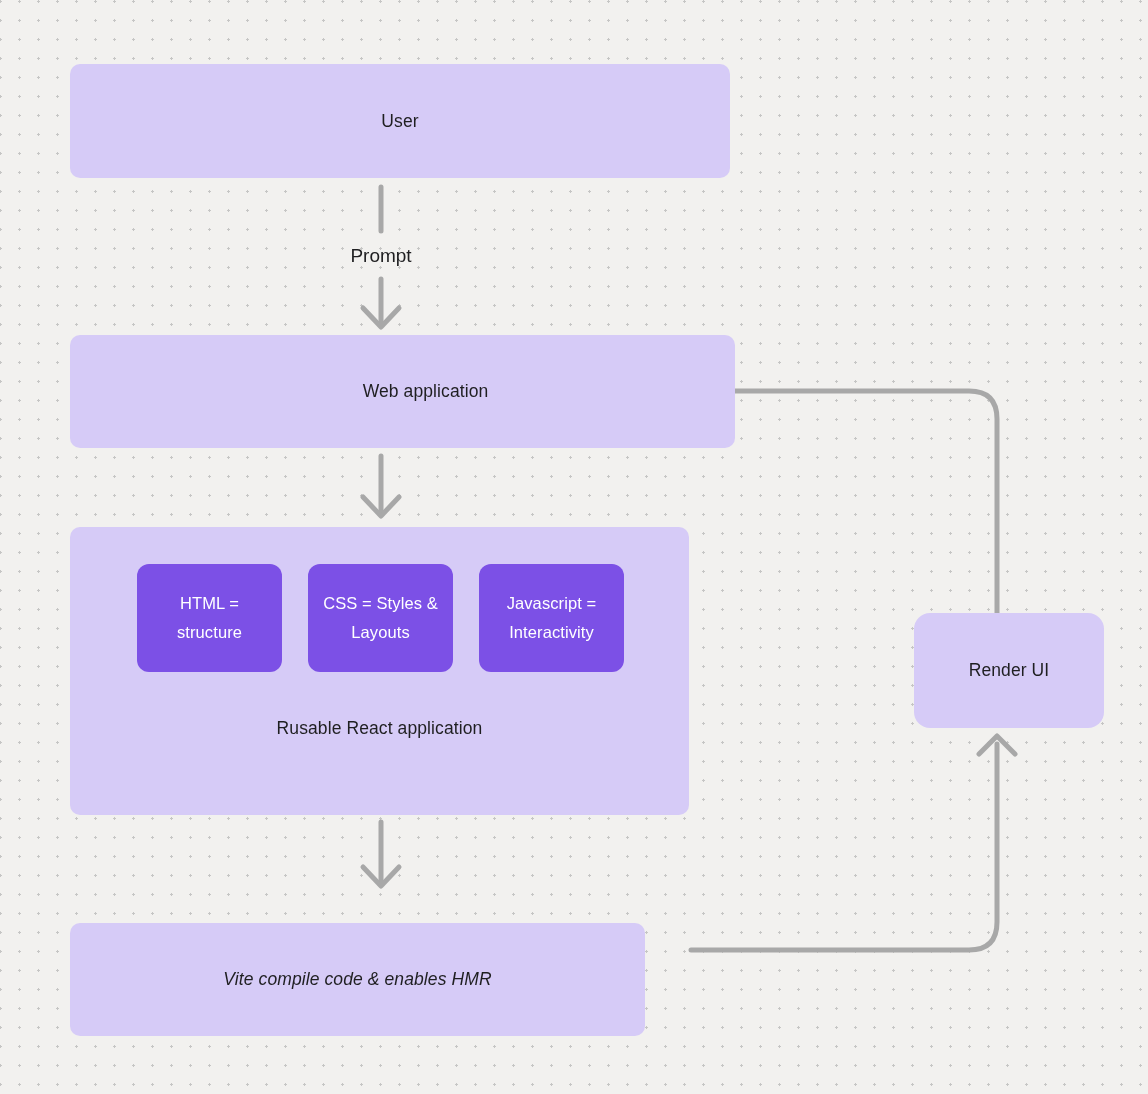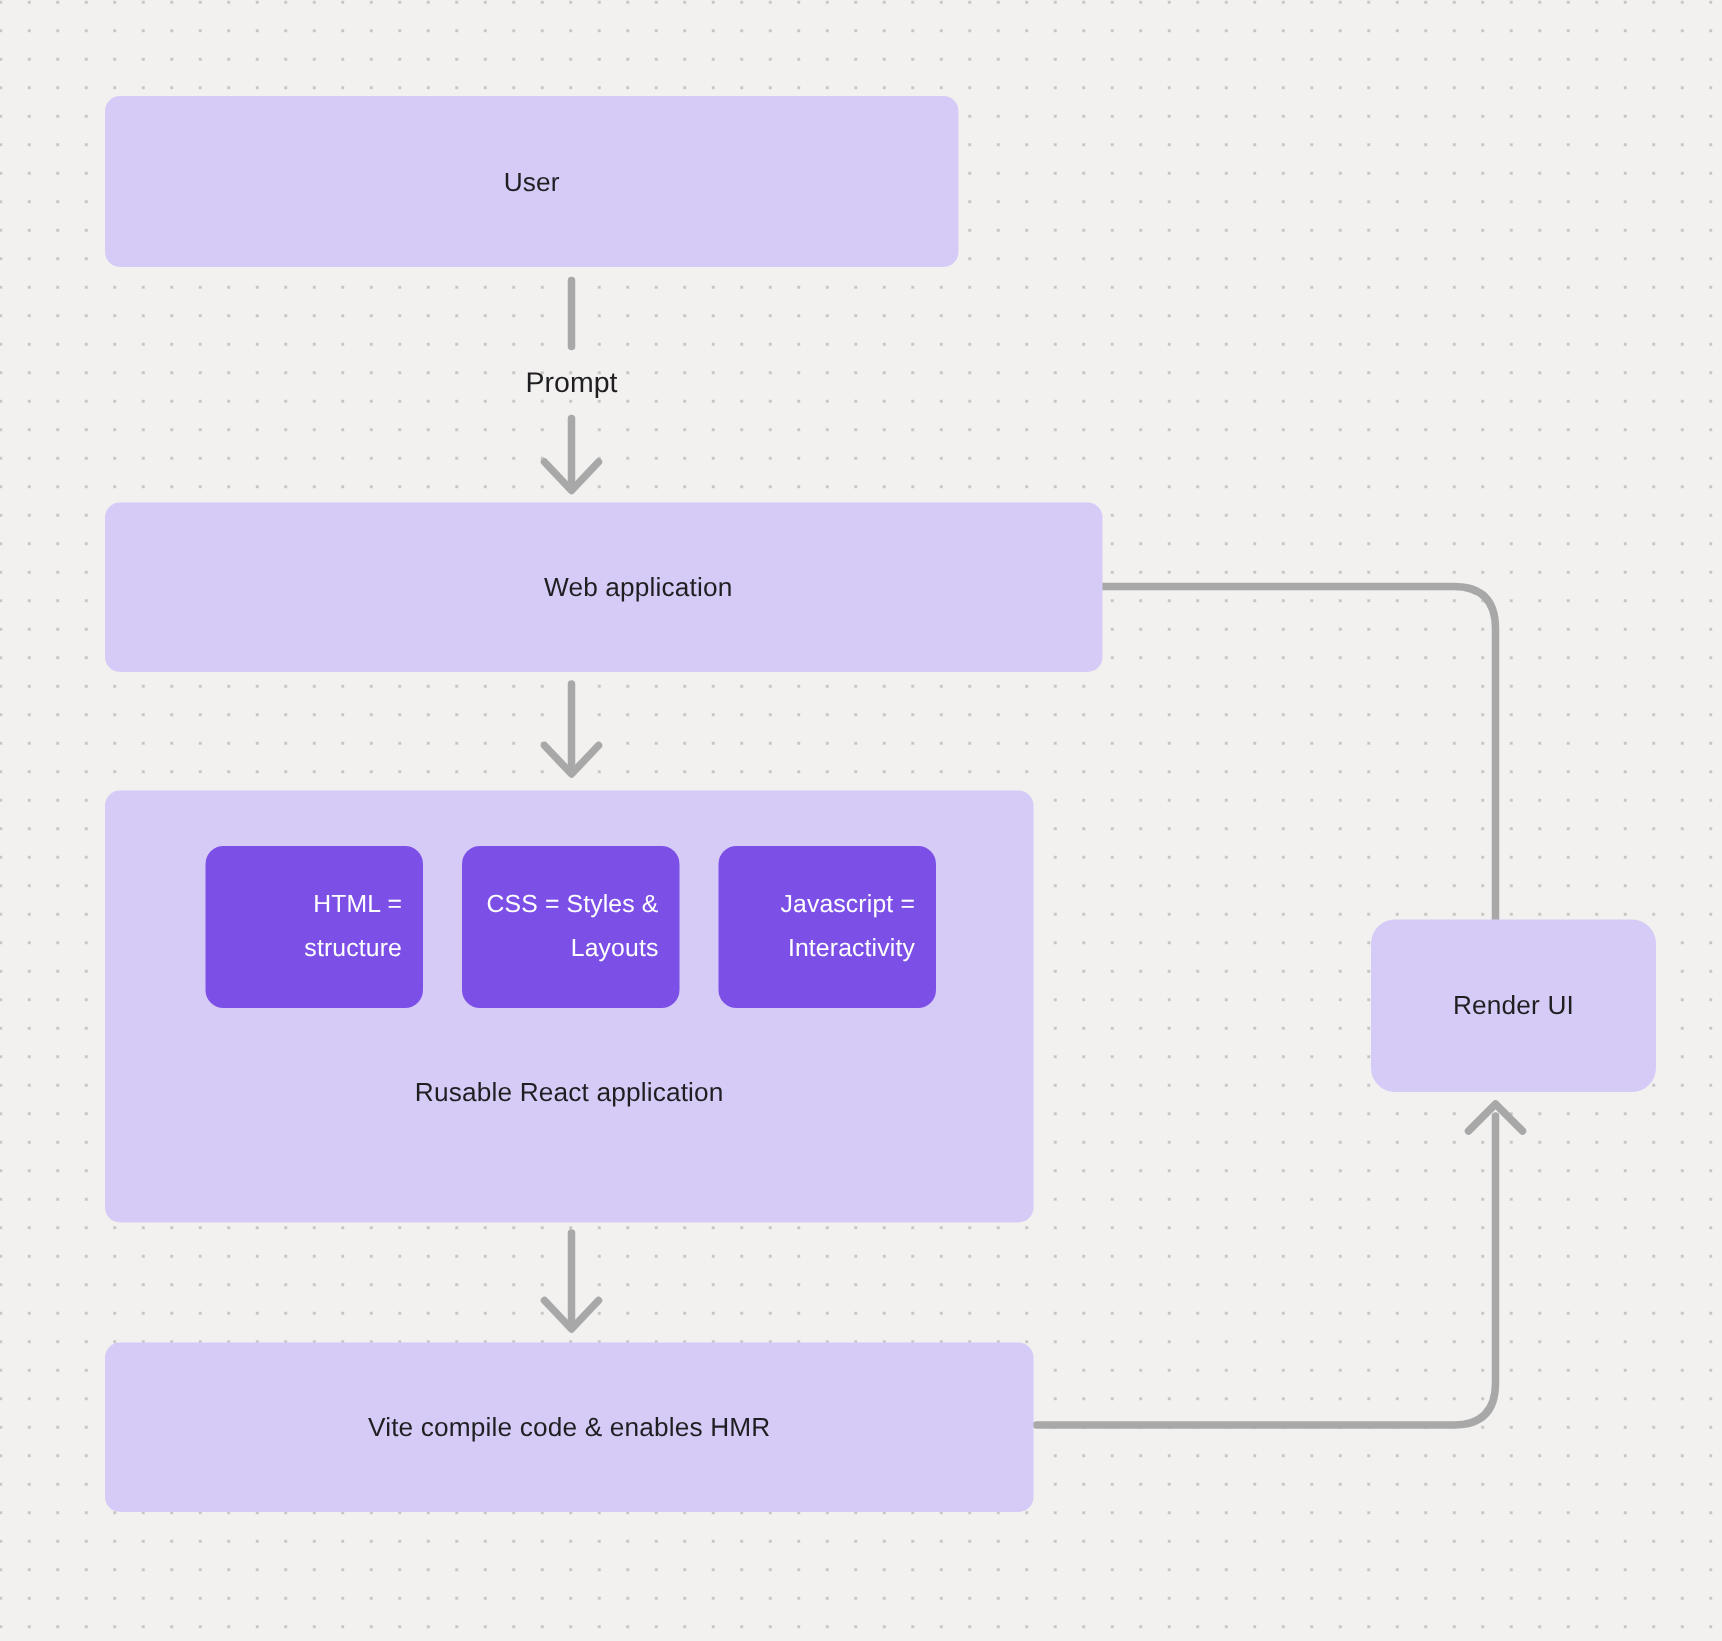--- a/index.html
+++ b/index.html
@@ -24,42 +24,42 @@
     position: absolute;
     background: #d6cbf7;
     border-radius: 10px;
     display: flex;
     align-items: center;
     justify-content: center;
     color: #1f1f21;
     font-size: 17.5px;
     letter-spacing: 0.1px;
   }
-  .node-user        { left: 70px;  top: 64px;  width: 569px; height: 114px; }
+  .node-user        { left: 70px;  top: 64px;  width: 660px; height: 114px; }
   .node-webapp      { left: 70px;  top: 335px; width: 619px; height: 113px; padding-left: 46px; }
   .node-group       { left: 70px;  top: 527px; width: 619px; height: 288px; display: block; }
-  .node-vite        { left: 70px;  top: 895px; width: 619px; height: 113px; }
+  .node-vite        { left: 70px;  top: 923px; width: 575px; height: 113px; font-style: italic; }
   .node-render      { left: 902px; top: 613px; width: 190px; height: 115px; border-radius: 16px; margin-left: 12px; }
 
   .chip-row {
     position: absolute;
     left: 67px;
     top: 37px;
     display: flex;
     gap: 26px;
   }
   .chip {
     width: 145px;
     height: 108px;
     background: #7c50e6;
     border-radius: 12px;
     display: flex;
     align-items: center;
     justify-content: center;
-    text-align: right;
+    text-align: center;
     color: #ffffff;
     font-size: 16.5px;
     font-weight: 500;
     line-height: 29px;
     padding: 0 14px;
     box-sizing: border-box;
   }
   .group-caption {
     position: absolute;
     left: 0;

